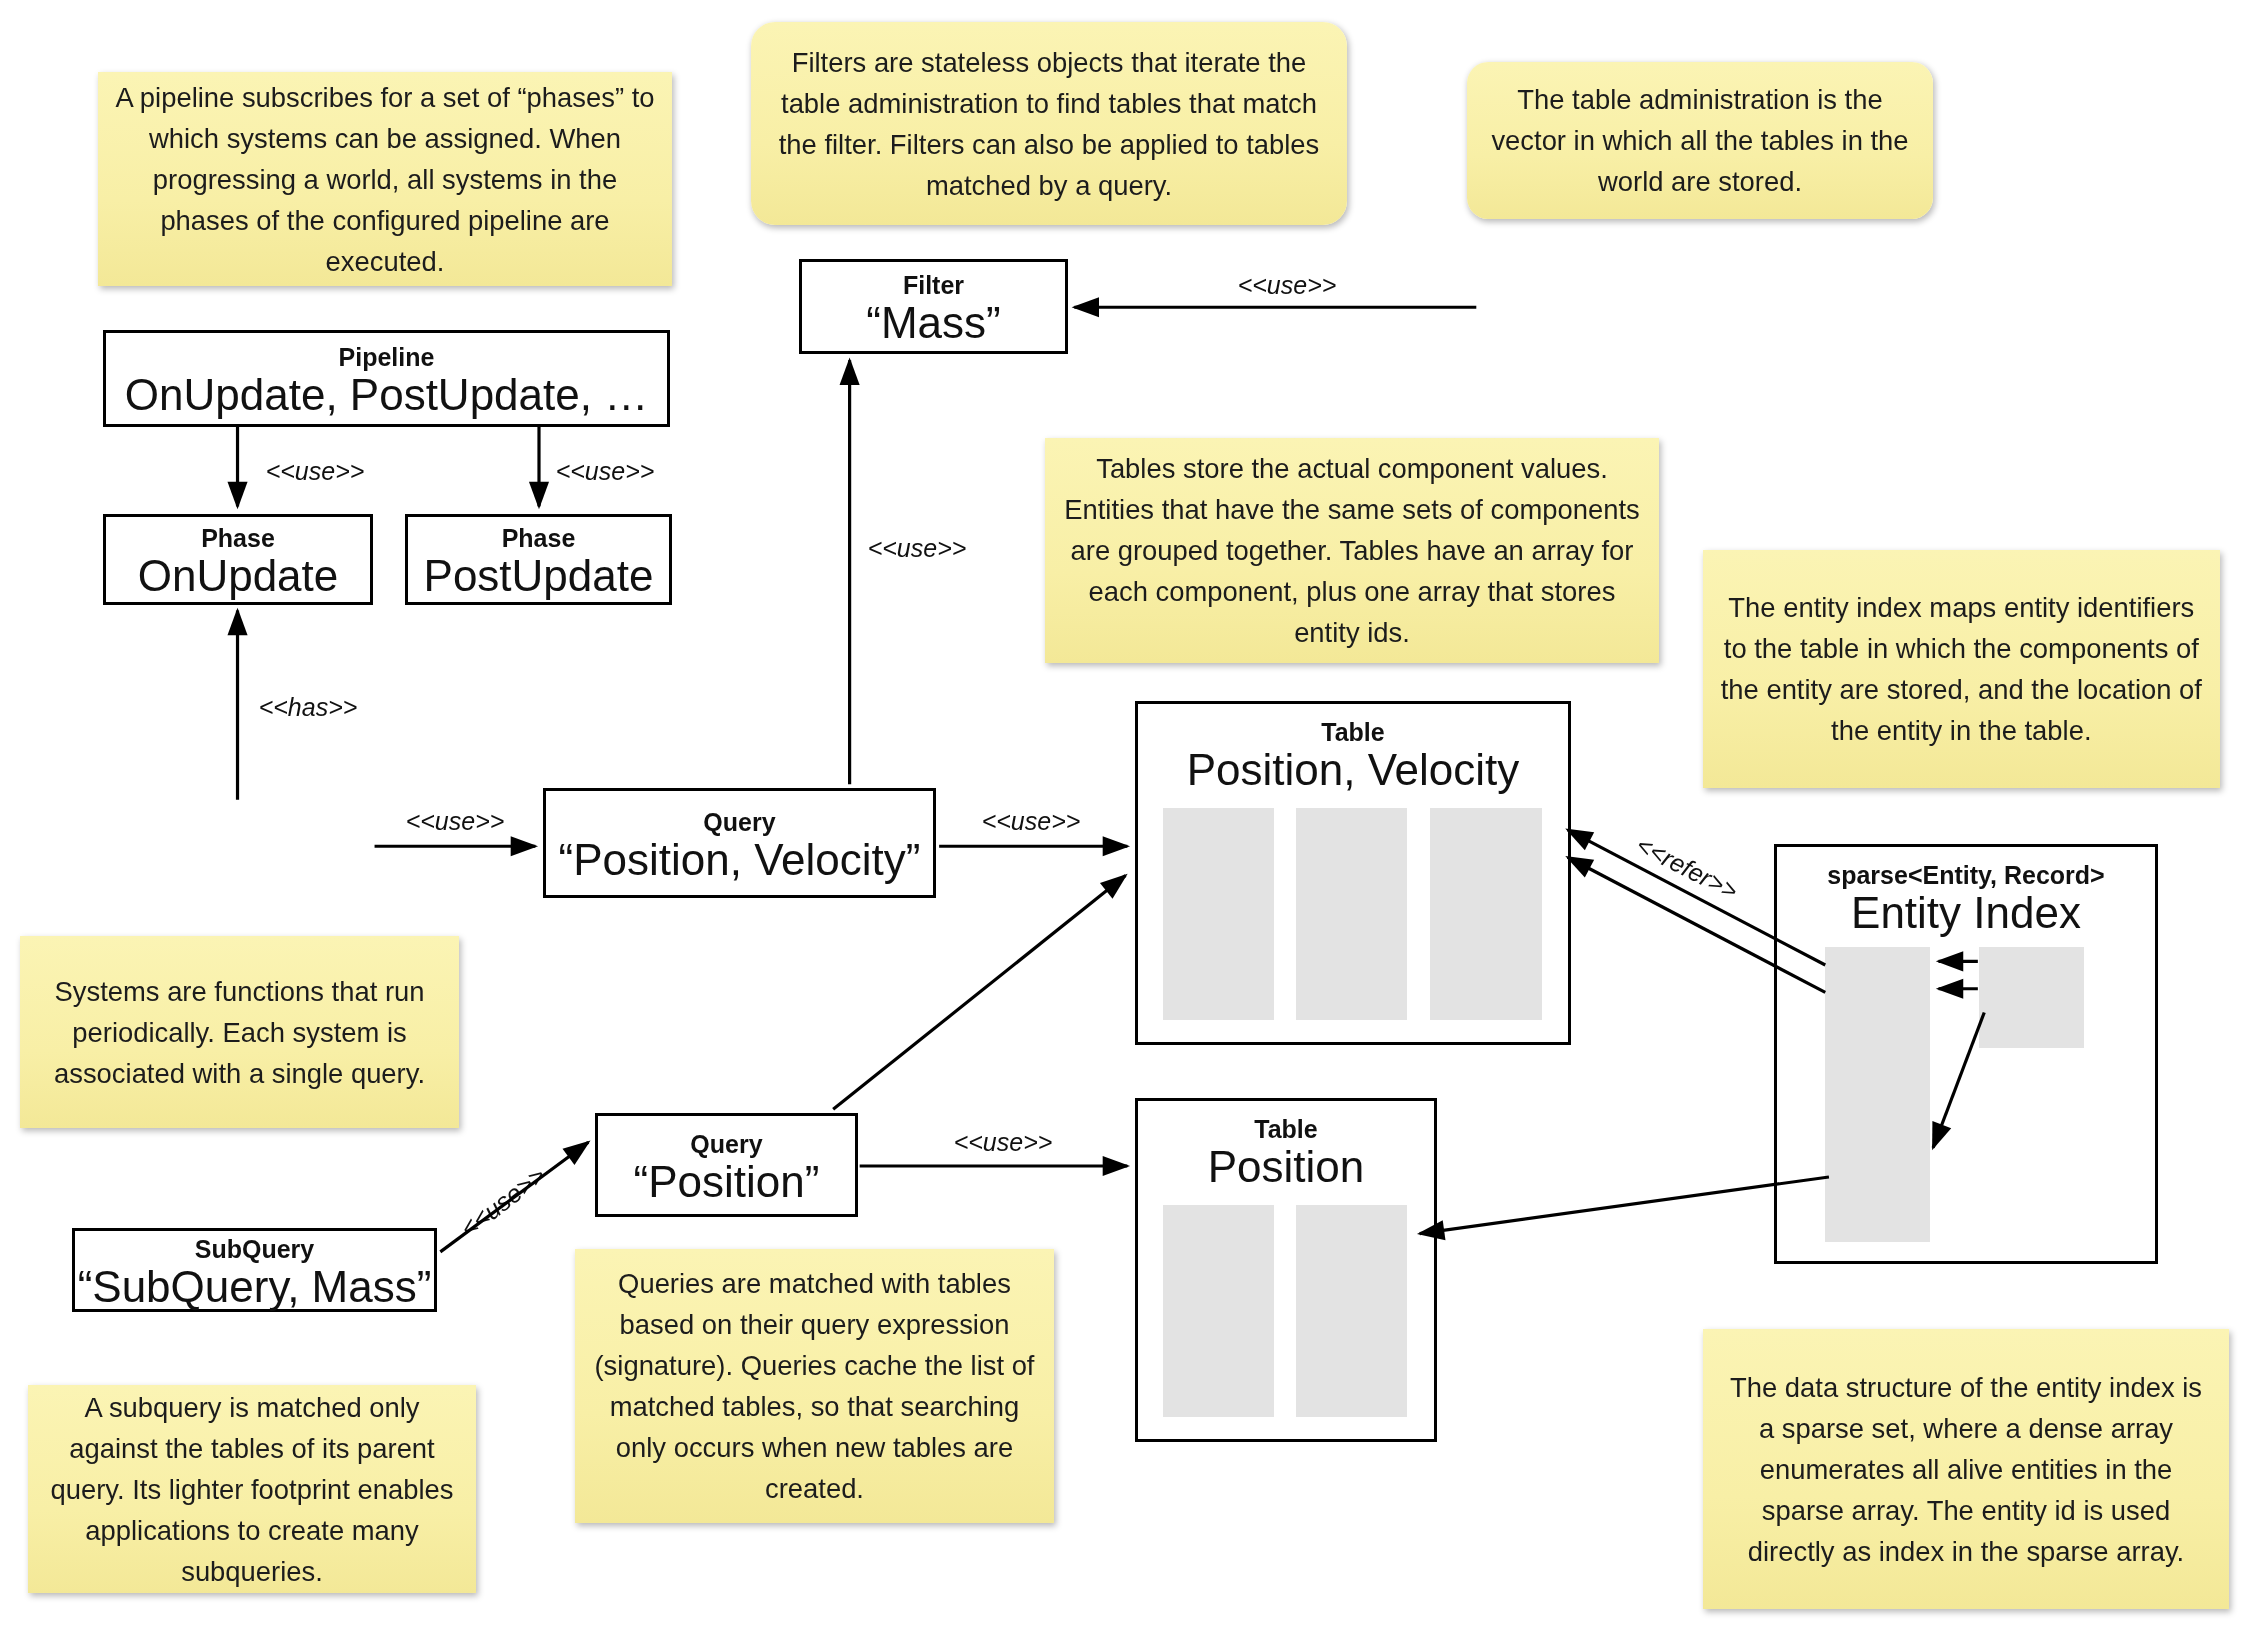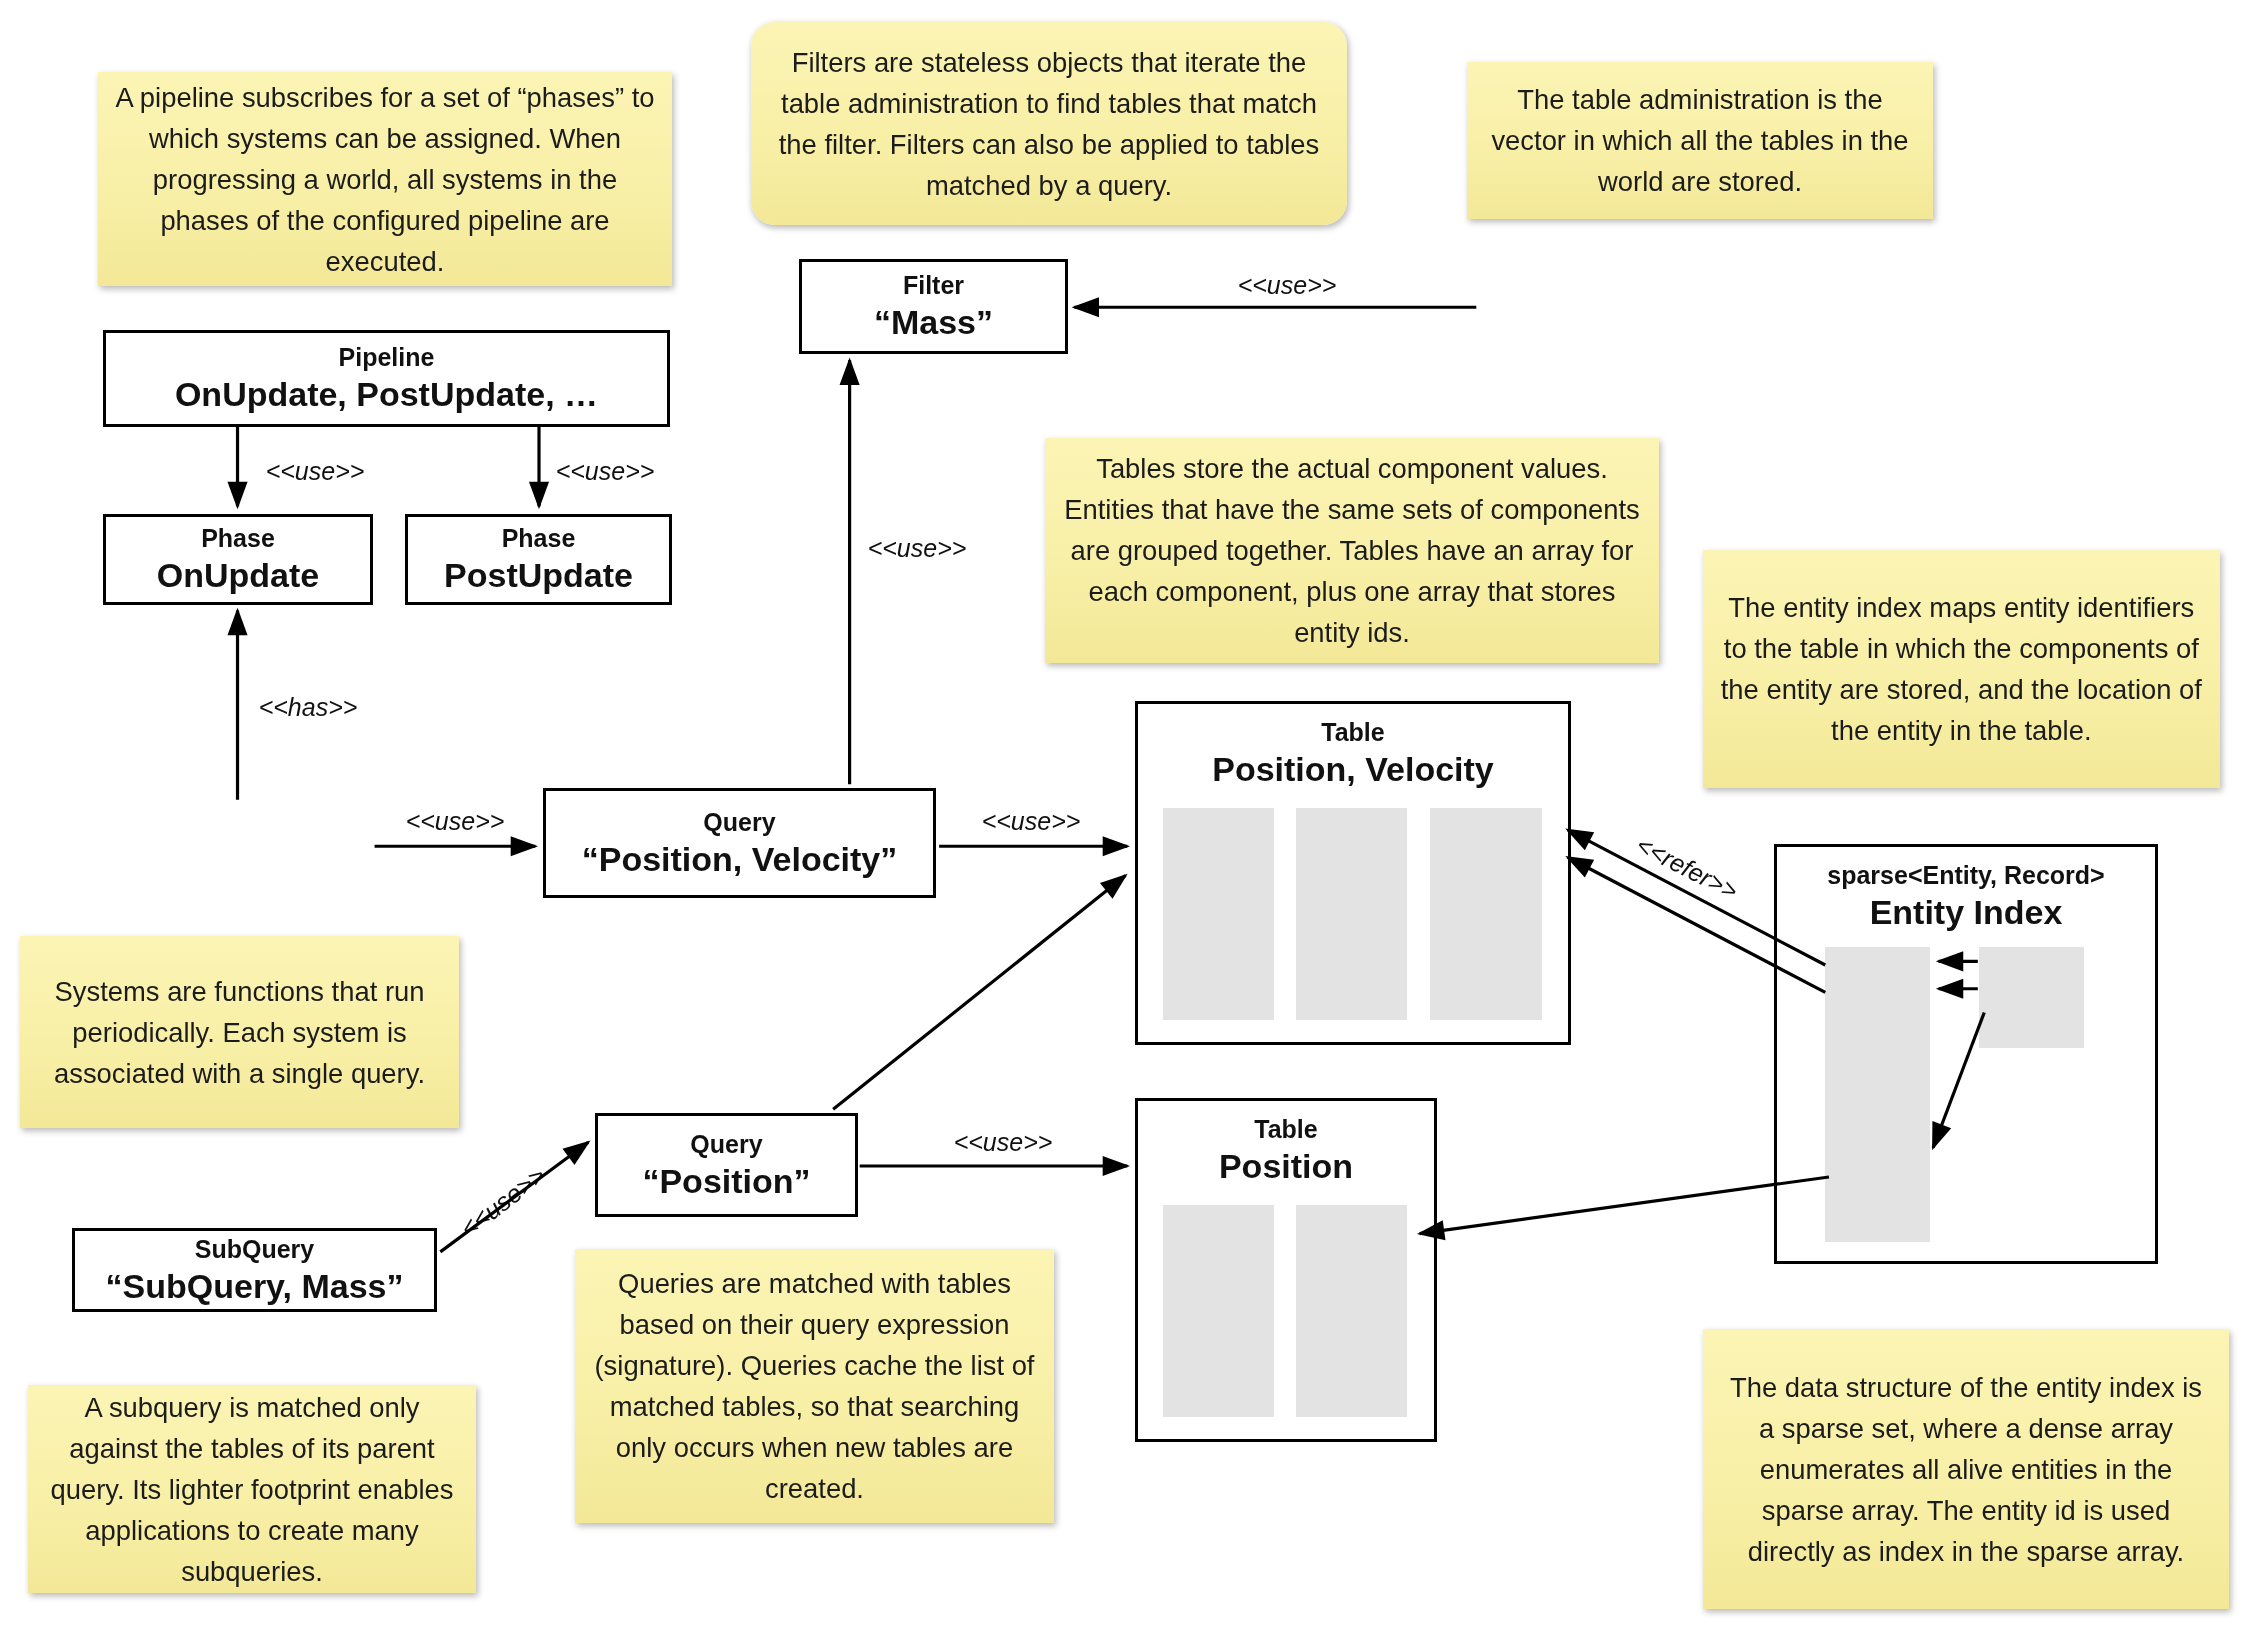--- a/index.html
+++ b/index.html
@@ -12,42 +12,42 @@
     text-align:center;font-size:27.4px;line-height:41px;color:#1c1c1c;
     background:linear-gradient(180deg,#FBF4B4 0%,#F8EFA6 60%,#F3E897 100%);
     box-shadow:1.8px 2.7px 6.4px rgba(0,0,0,0.28);
     padding:7.3px 16.4px;box-sizing:border-box;
   }
   .ubox{
     position:absolute;display:flex;flex-direction:column;align-items:center;justify-content:center;
     background:#ffffff;border:3.7px solid #000;box-sizing:border-box;text-align:center;gap:4.6px;
   }
   .ubox .stereo{font-size:25px;font-weight:700;line-height:27.4px;}
-  .ubox .bname{font-size:34px;font-weight:700;line-height:37px;}
+  .ubox .bname{font-size:44px;font-weight:400;line-height:37px;}
   .ubox.toptitle{justify-content:flex-start;padding-top:14.6px;}
   .col{position:absolute;background:#E3E3E3;}
   .lbl{
     position:absolute;font-size:25px;font-style:italic;font-weight:400;white-space:nowrap;
     transform:translate(-50%,-50%);
   }
   .lbl.rot-sub{transform:translate(-50%,-50%) rotate(-37deg);}
   .lbl.rot-ref{transform:translate(-50%,-50%) rotate(27deg);}
   svg.wires{position:absolute;left:0;top:0;z-index:10;pointer-events:none;}
   svg.wires line{stroke:#000;stroke-width:3.5px;}
 </style>
 </head>
 <body>
 
 <div id="canvas">
 
   <div class="note" style="left:98px;top:72px;width:574px;height:214px;">A pipeline subscribes for a set of “phases” to which systems can be assigned. When progressing a world, all systems in the phases of the configured pipeline are executed.</div>
 
   <div class="note" style="left:751px;top:22px;width:596px;height:203px;border-radius:24px;">Filters are stateless objects that iterate the table administration to find tables that match the filter. Filters can also be applied to tables matched by a query.</div>
 
-  <div class="note" style="left:1467px;top:62px;width:466px;height:157px;">The table administration is the vector in which all the tables in the world are stored.</div>
+  <div class="note" style="left:1467px;top:62px;width:466px;height:157px;border-radius:21px;">The table administration is the vector in which all the tables in the world are stored.</div>
 
   <div class="note" style="left:1045px;top:438px;width:614px;height:225px;">Tables store the actual component values. Entities that have the same sets of components are grouped together. Tables have an array for each component, plus one array that stores entity ids.</div>
 
   <div class="note" style="left:1703px;top:550px;width:517px;height:238px;padding-left:16px;">The entity index maps entity identifiers to the table in which the components of the entity are stored, and the location of the entity in the table.</div>
 
   <div class="note" style="left:575px;top:1249px;width:479px;height:274px;">Queries are matched with tables based on their query expression (signature). Queries cache the list of matched tables, so that searching only occurs when new tables are created.</div>
 
   <div class="note" style="left:20px;top:936px;width:439px;height:192px;">Systems are functions that run periodically. Each system is associated with a single query.</div>
 
   <div class="note" style="left:28px;top:1385px;width:448px;height:208px;">A subquery is matched only against the tables of its parent query. Its lighter footprint enables applications to create many subqueries.</div>

